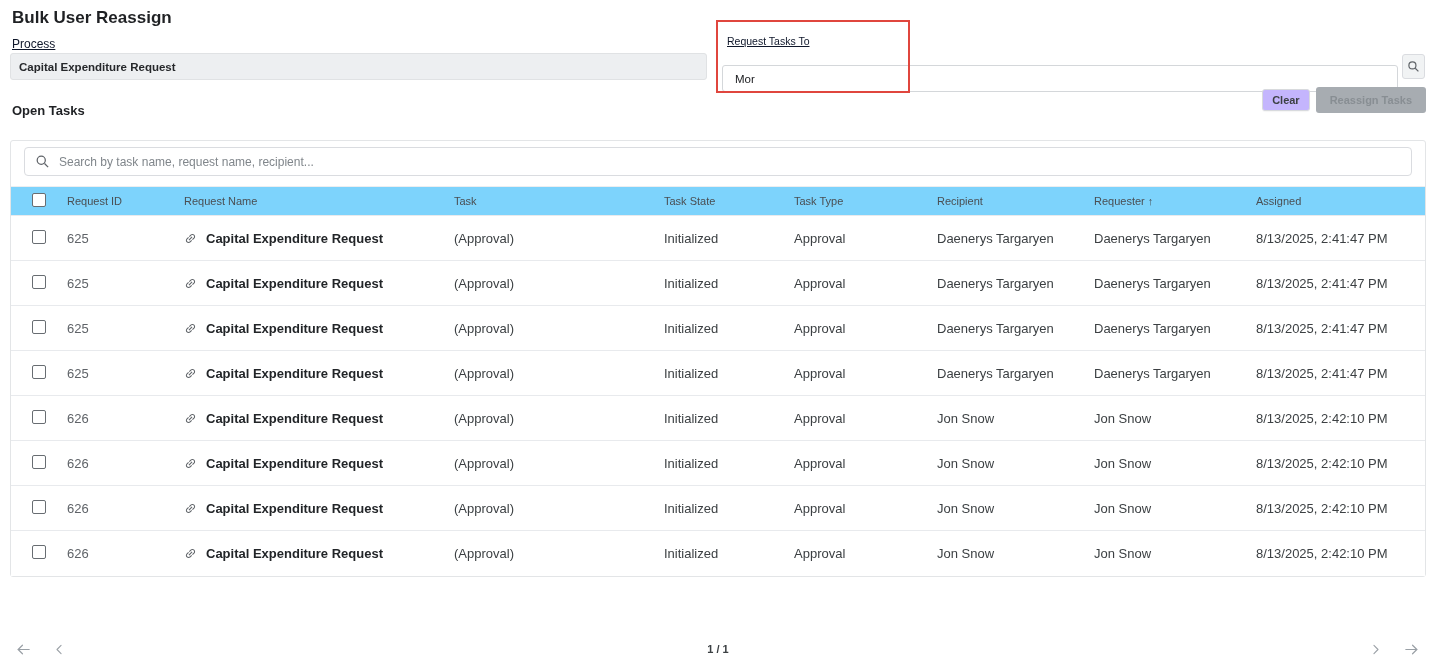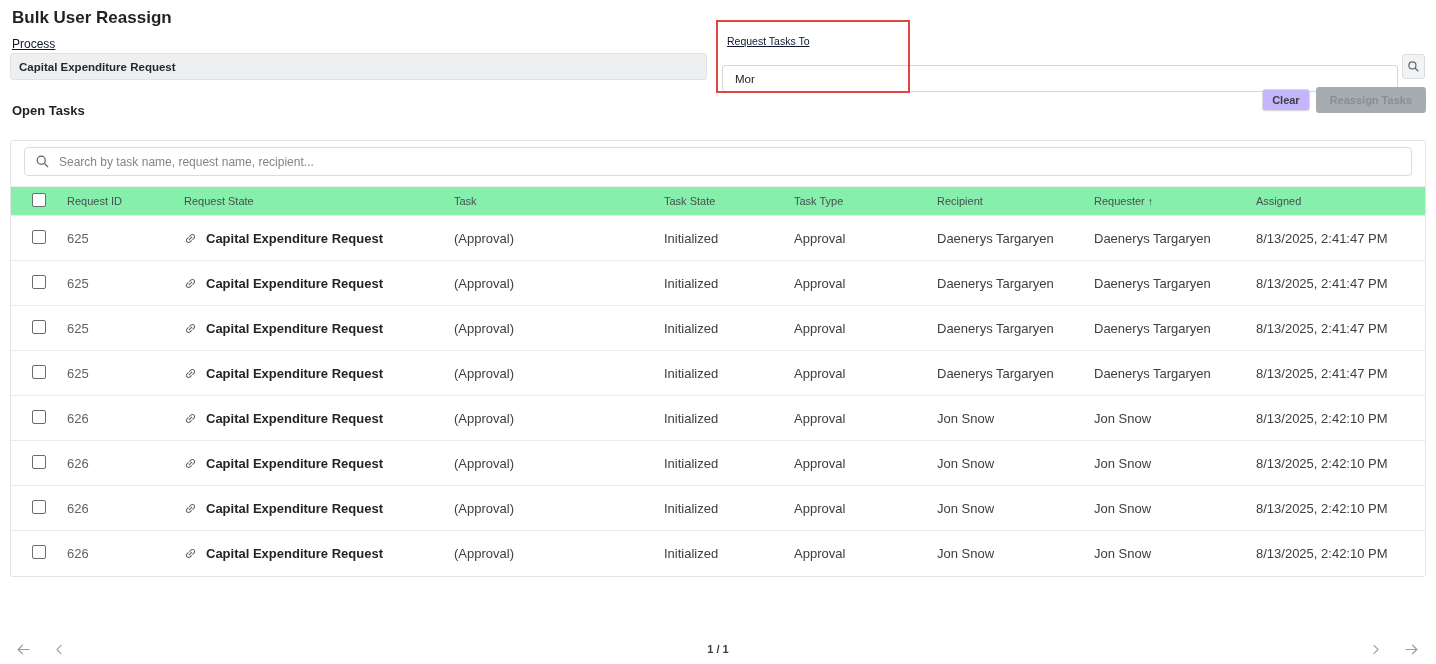--- a/index.html
+++ b/index.html
@@ -43,21 +43,21 @@
   .card { position:absolute; left:10px; top:122px; width:1416px; height:437px;
           border:1px solid #e3e5e7; border-radius:3px; background:#fff;margin-top:18px; }
   .table-search { display:flex; align-items:center; gap:9px; margin:6px 13px 10px 13px;
                   height:29px; border:1px solid #dadce0; border-radius:4px; padding:0 10px; }
   .table-search input { border:none; outline:none; flex:1; font-size:12px; color:#202124;
                         font-family:"Liberation Sans", sans-serif; background:transparent; }
   .table-search input::placeholder { color:#80868b; }
 
   .grid-row { display:grid; grid-template-columns:56px 117px 270px 210px 130px 143px 157px 162px auto;
               align-items:center; }
-  .thead { height:30px; background:#86efac; border-top:1px solid #eceef0; border-bottom:1px solid #e8eaed;
+  .thead { height:30px; background:#7dd3fc; border-top:1px solid #eceef0; border-bottom:1px solid #e8eaed;
            font-size:11px; color:#4a4e52; }
   .thead .hcell { cursor:pointer; }
   .trow { height:45px; border-bottom:1px solid #e8eaed; font-size:13px; color:#3c4043; background:#fff; }
   .trow:last-child { border-bottom:none; }
   .cell { overflow:hidden; white-space:nowrap; }
   .cb-cell { padding-left:21px; }
   .checkbox { display:inline-block; width:14px; height:14px; border:1.5px solid #686d72;
               border-radius:2px; background:#fff; cursor:pointer; }
   .id-cell { color:#5f6368; }
   .name-cell { display:flex; align-items:center; gap:9px; font-weight:600; color:#222528; cursor:pointer; }
@@ -111,21 +111,21 @@
           <circle cx="10" cy="10" r="6.5"></circle>
             <path d="M15.2 15.2 L21 21"></path>
         </svg>
       </span>
       <input type="text" placeholder="Search by task name, request name, recipient..." style="">
     </div>
 
     <div class="grid-row thead">
       <div class="cell cb-cell"><span class="checkbox"></span></div>
       <div class="cell hcell">Request ID</div>
-      <div class="cell hcell">Request State</div>
+      <div class="cell hcell">Request Name</div>
       <div class="cell hcell">Task</div>
       <div class="cell hcell">Task State</div>
       <div class="cell hcell">Task Type</div>
       <div class="cell hcell">Recipient</div>
       <div class="cell hcell">Requester ↑</div>
       <div class="cell hcell">Assigned</div>
     </div>
 
     <div>
     <div class="grid-row trow">

